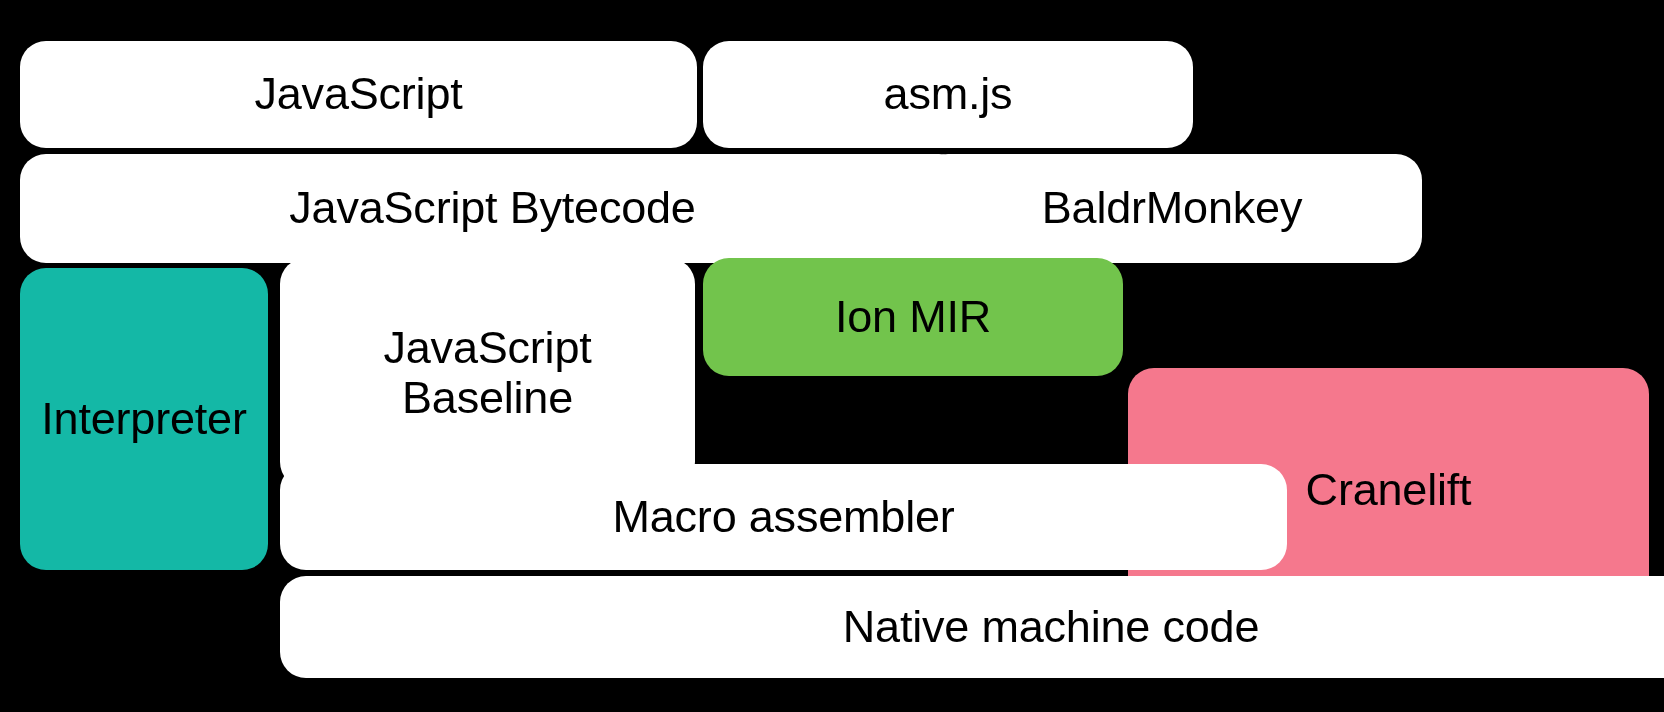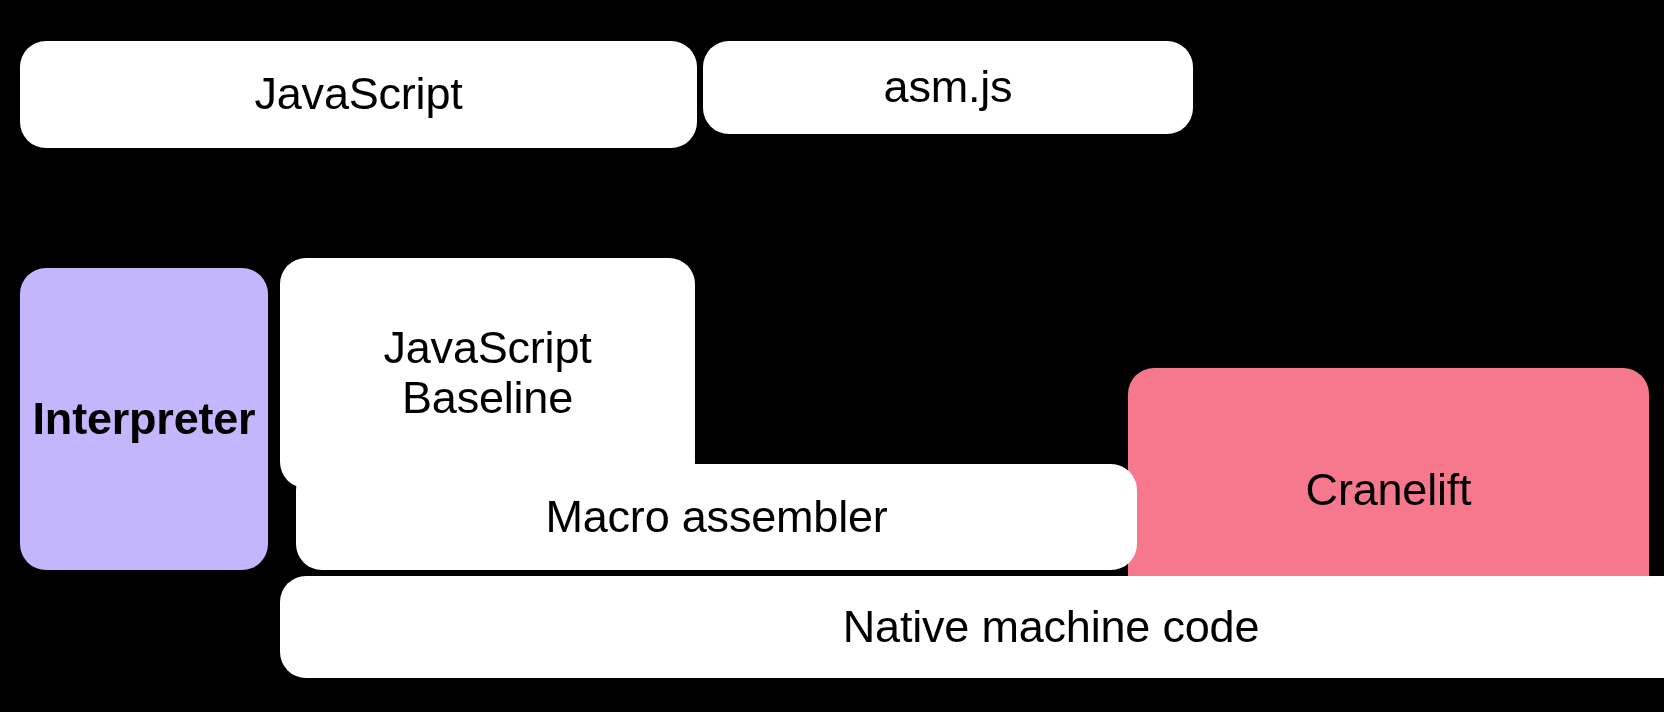--- a/index.html
+++ b/index.html
@@ -27,29 +27,32 @@
     border-radius: 26px;
     color: #000000;
     font-size: 45px;
     font-weight: 400;
     line-height: 1.12;
     letter-spacing: -0.2px;
     white-space: pre-line;
     -webkit-font-smoothing: antialiased;
   }
   .fill-white { background: #ffffff; }
-  .fill-gray  { background: #c4b5fd; font-weight: bold; }
+  .fill-gray  { background: #14b8a6; }
   .fill-green { background: #72c44c; }
   .fill-pink  { background: #f5788d; }
 </style>
 </head>
 <body>
 
 <div id="diagram" style="background: rgb(0, 0, 0); margin-top: 31px;">
     <div class="node fill-white" style="left: 20px; top: 10px; width: 677px; height: 107px;">JavaScript</div>
-    <div class="node fill-white" style="left: 703px; top: 10px; width: 490px; height: 93px;">asm.js</div>
+    <div class="node fill-white" style="left: 703px; top: 10px; width: 490px; height: 107px;">asm.js</div>
+    <div class="node fill-white" style="left: 20px; top: 123px; width: 945px; height: 109px;">JavaScript Bytecode</div>
+    <div class="node fill-white" style="left: 922px; top: 123px; width: 500px; height: 109px;">BaldrMonkey</div>
     <div class="node fill-gray" style="left: 20px; top: 237px; width: 248px; height: 302px;">Interpreter</div>
     <div class="node fill-white" style="left: 280px; top: 227px; width: 415px; height: 230px;">JavaScript
 Baseline</div>
+    <div class="node fill-green" style="left: 703px; top: 227px; width: 420px; height: 118px;">Ion MIR</div>
     <div class="node fill-pink" style="left: 1128px; top: 337px; width: 521px; height: 244px;">Cranelift</div>
-    <div class="node fill-white" style="left: 296px; top: 433px; width: 841px; height: 106px;">Macro assembler</div>
+    <div class="node fill-white" style="left: 280px; top: 433px; width: 1007px; height: 106px;">Macro assembler</div>
     <div class="node fill-white" style="left: 280px; top: 545px; width: 1542px; height: 102px;">Native machine code</div>
   </div>
 
 </body></html>

